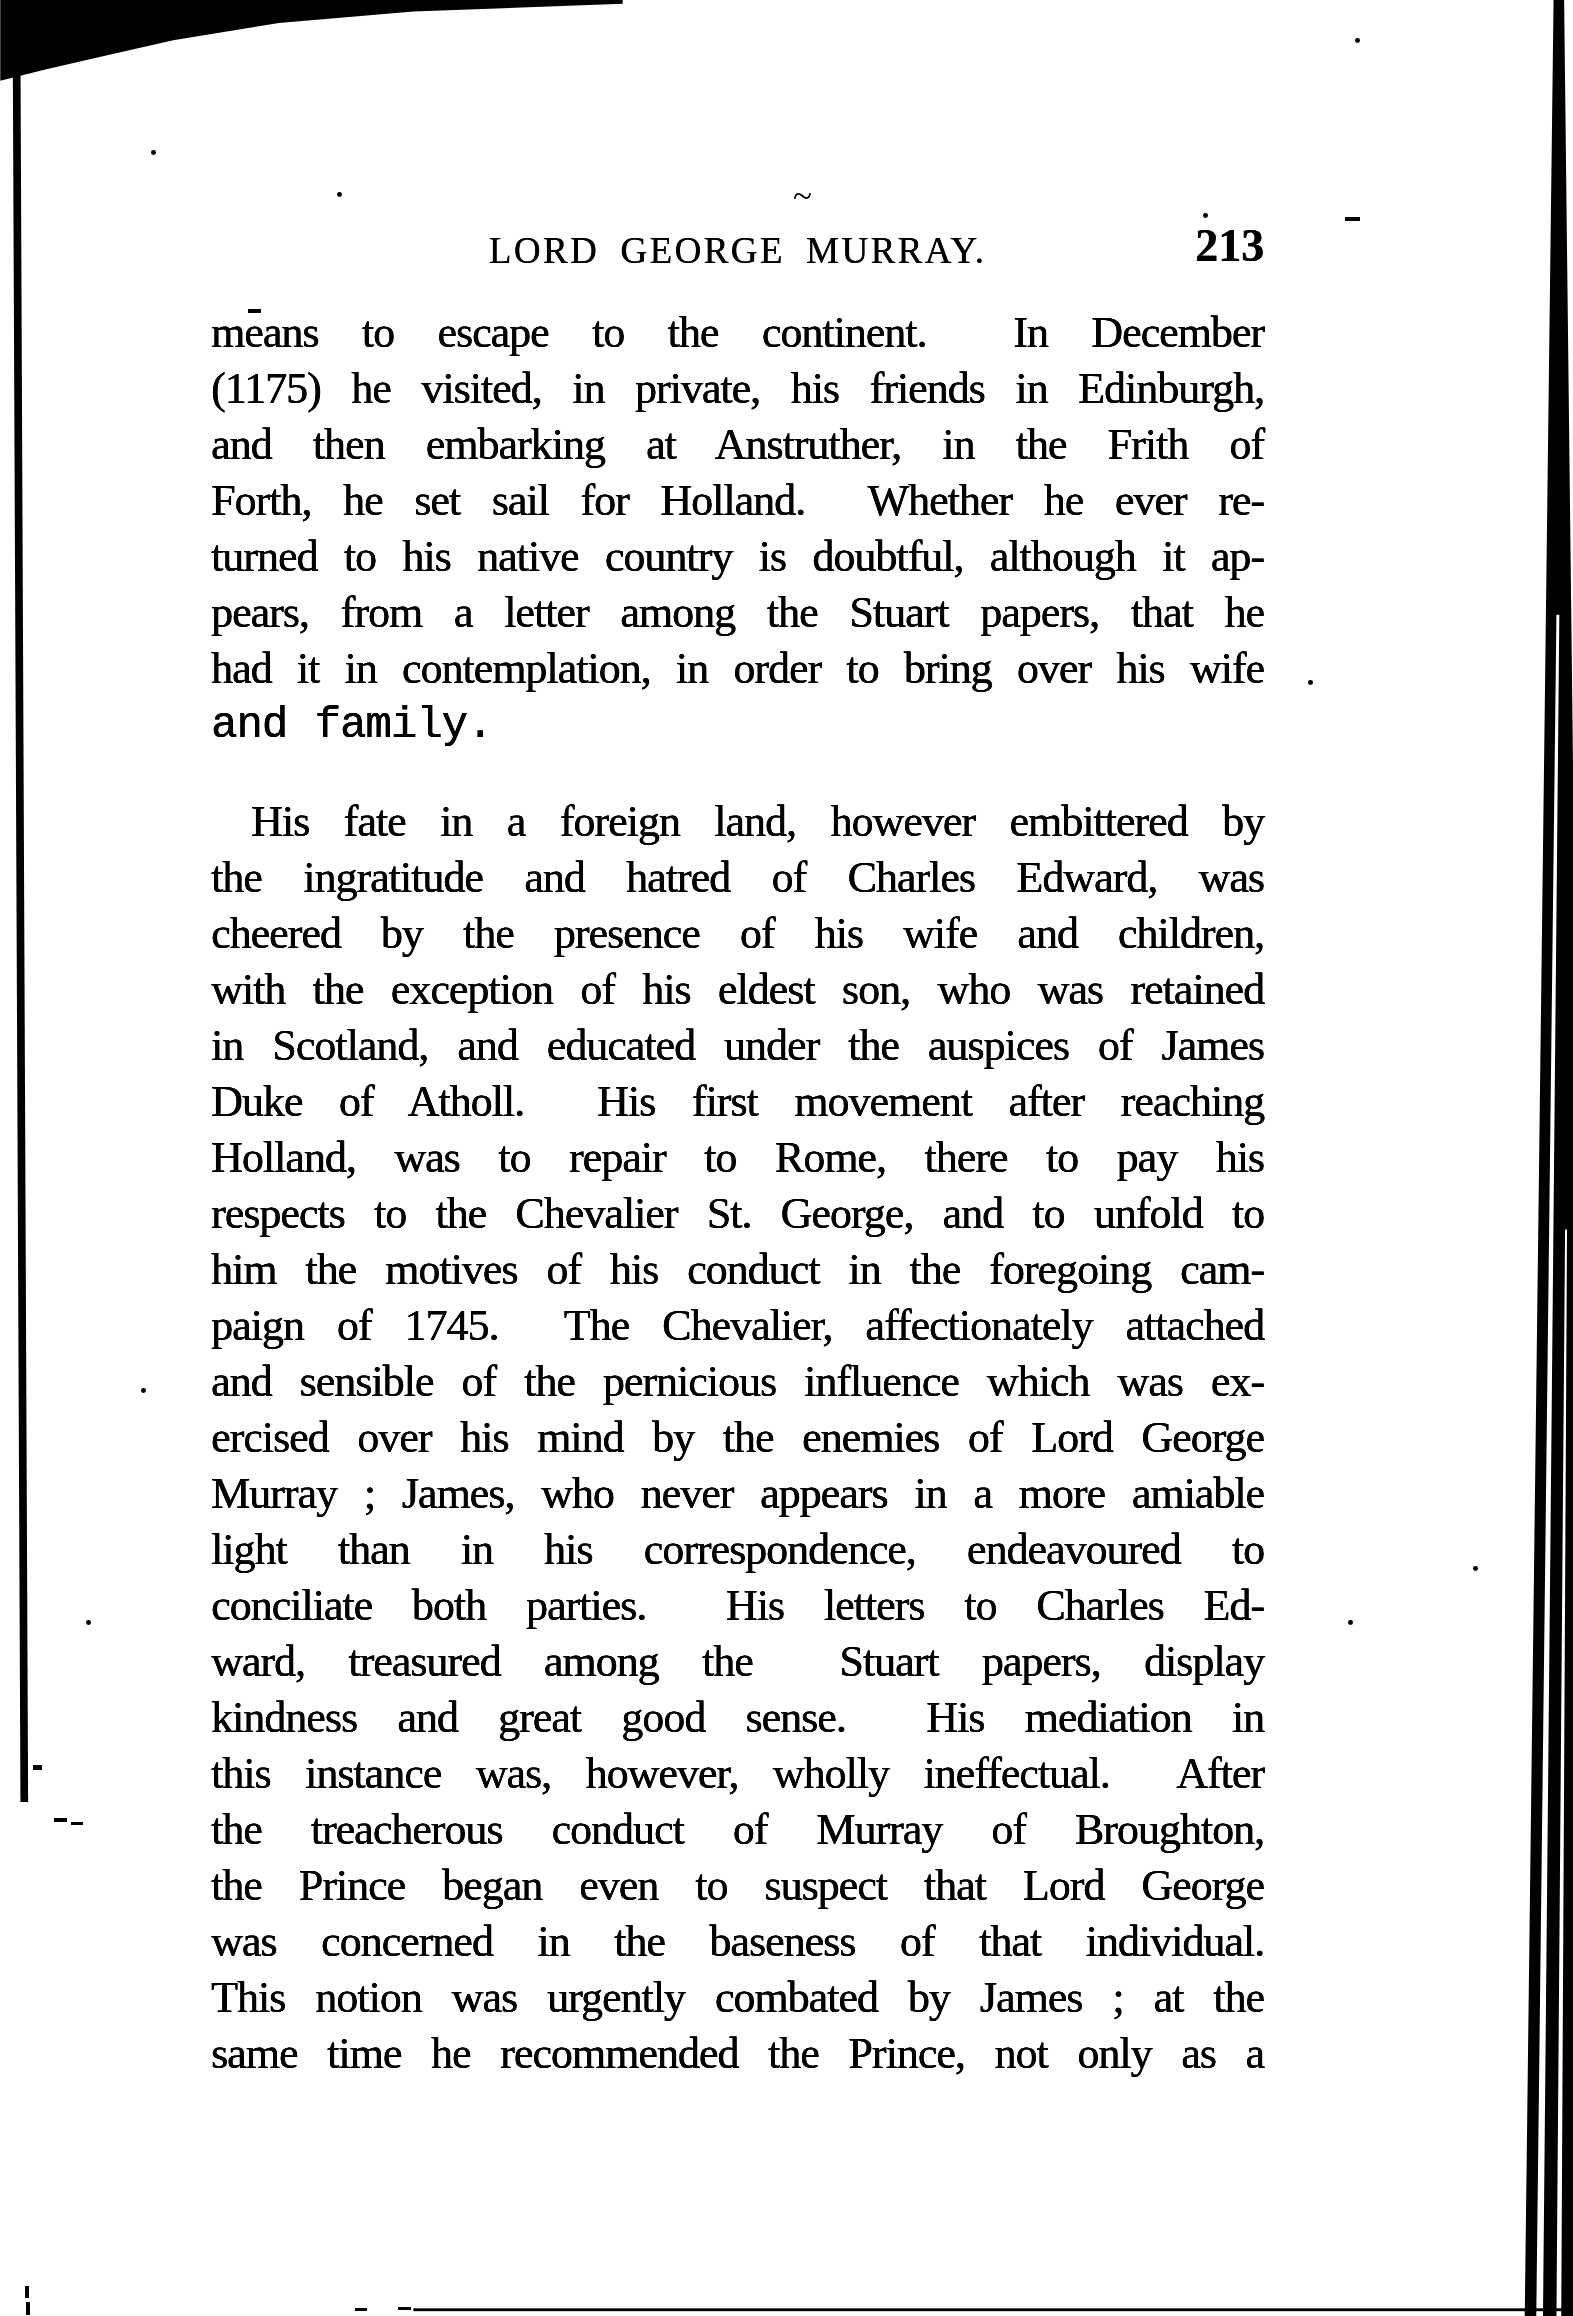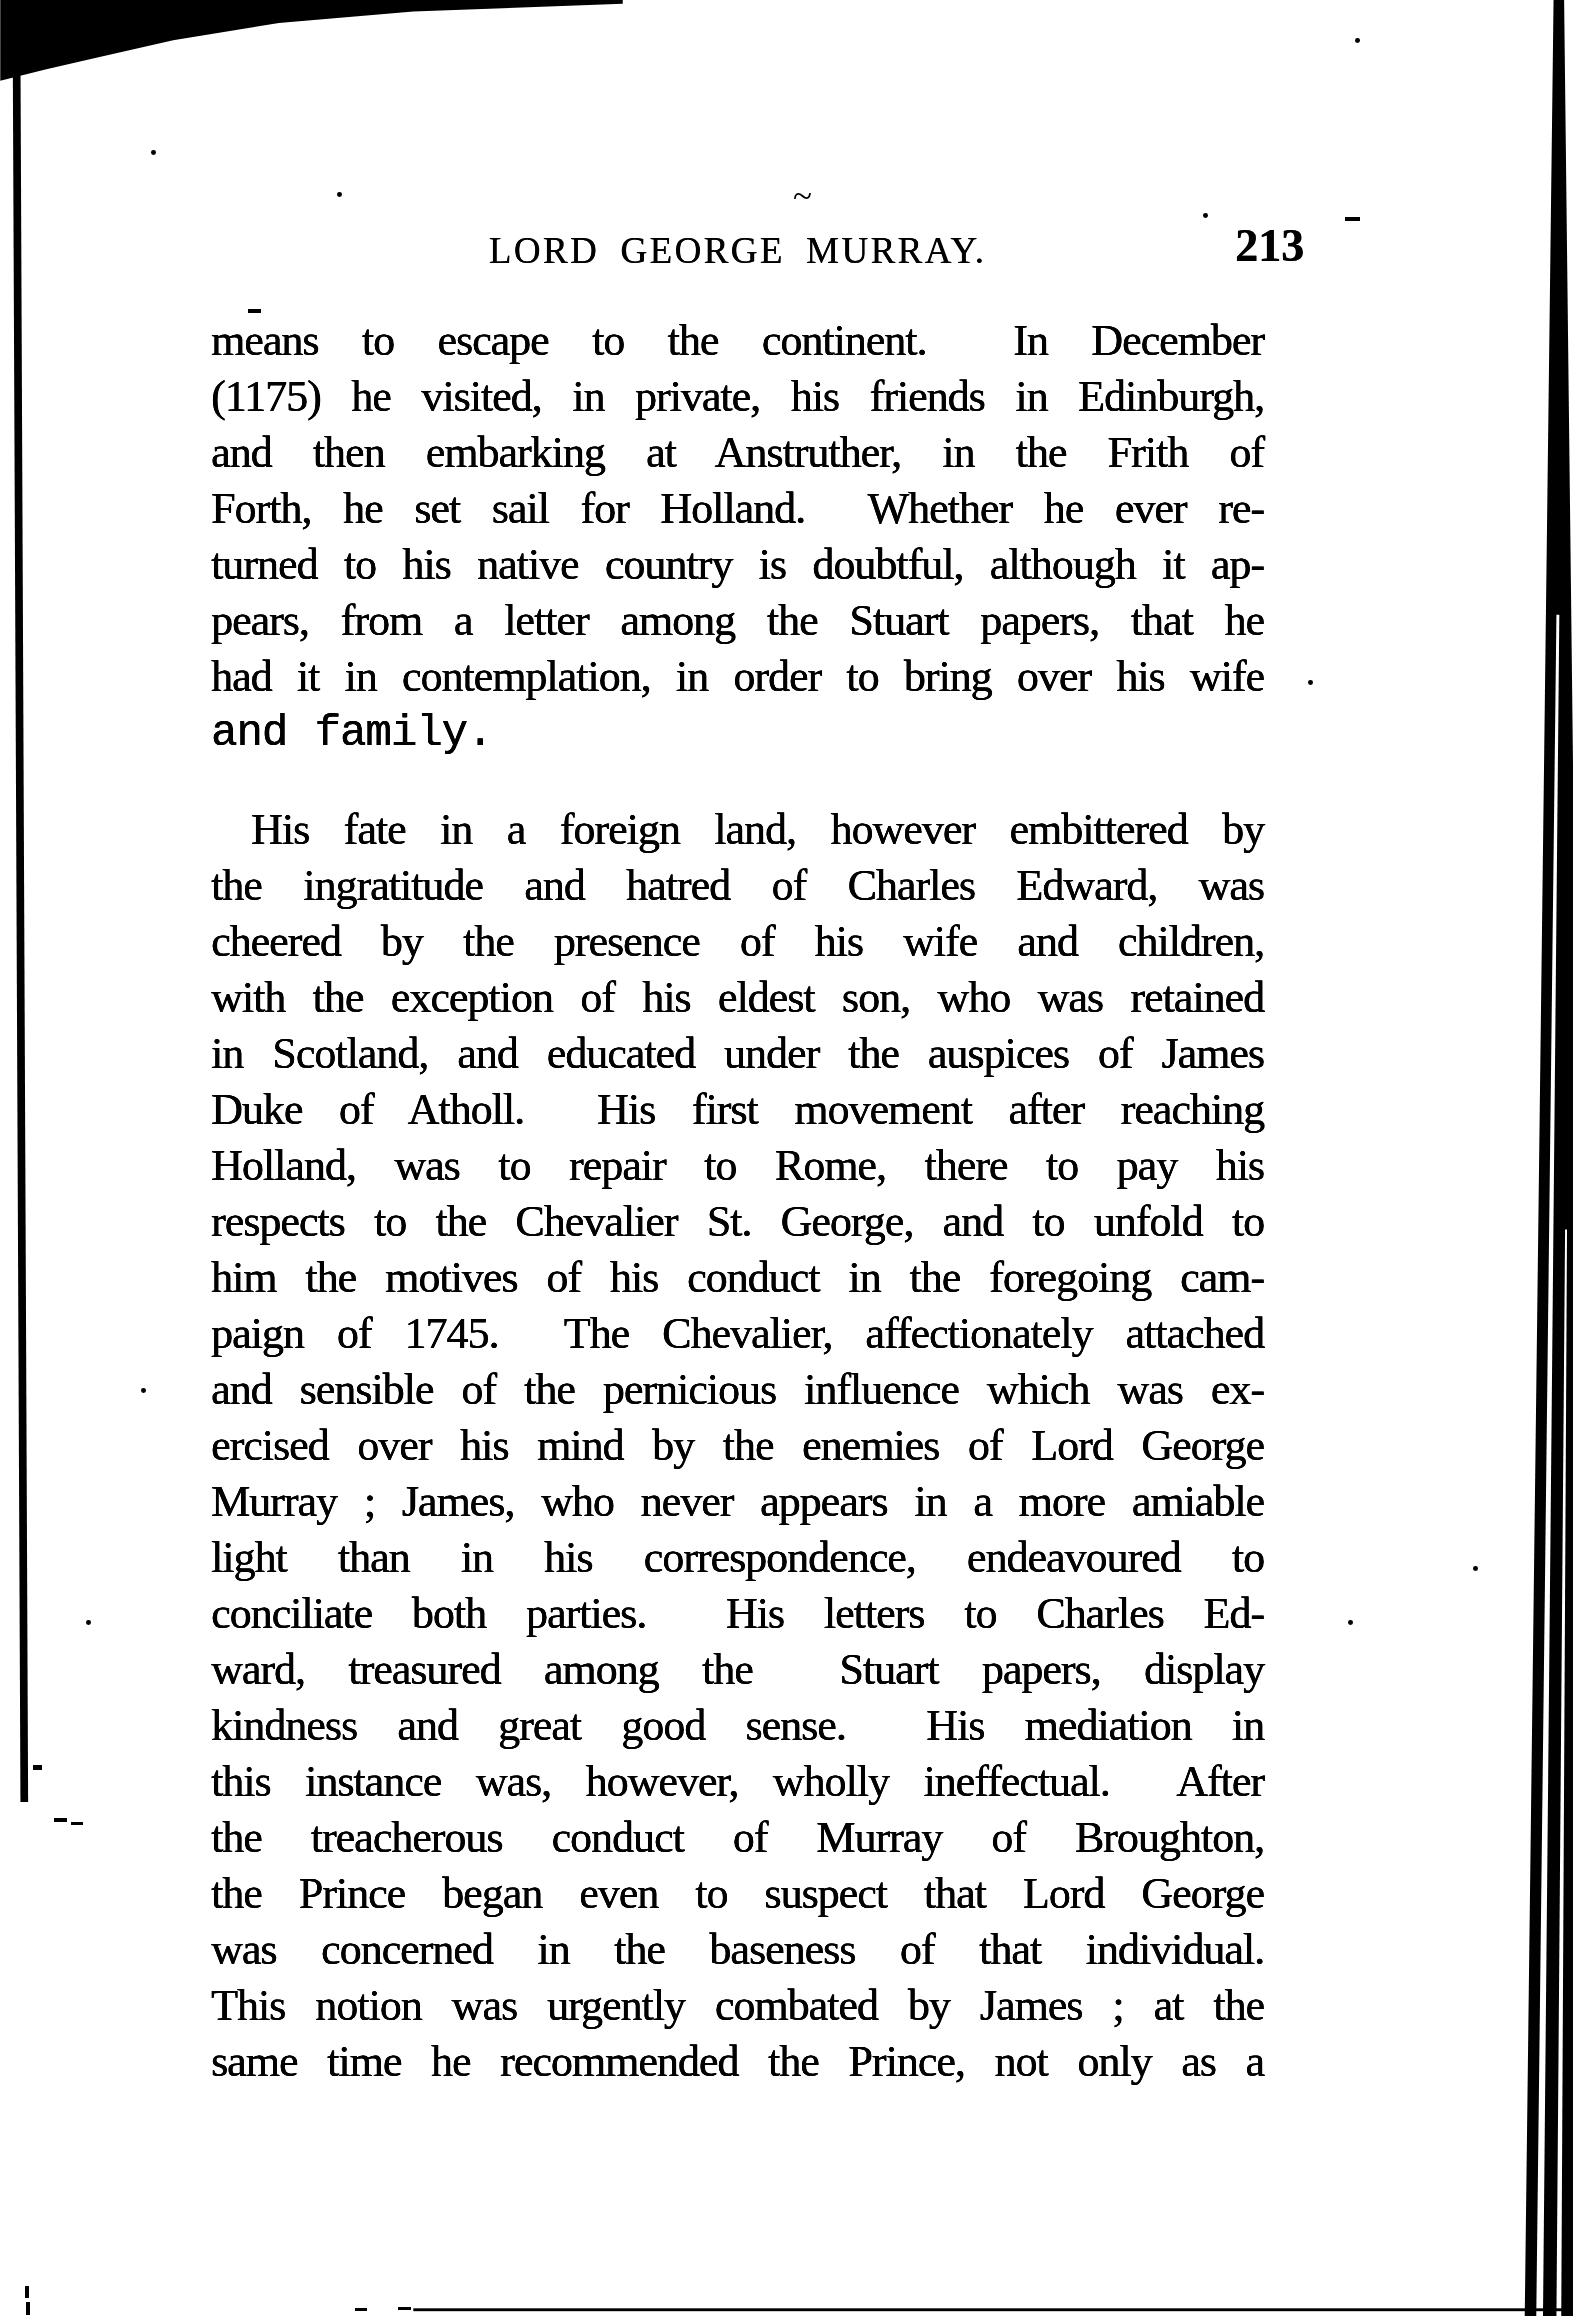--- a/index.html
+++ b/index.html
@@ -14,28 +14,28 @@
   .page{position:absolute;inset:0;}
   
   .running-header{
     position:absolute;left:211px;top:229px;width:1053px;
     text-align:center;
     font-size:37px;letter-spacing:2.4px;word-spacing:9.6px;
     white-space:nowrap;
     text-shadow:0.4px 0 0 #000;
   }
   .page-number{
-    position:absolute;left:1097px;top:219px;width:207px;
+    position:absolute;left:1057px;top:219px;width:207px;
     text-align:right;
     font-size:46px;font-weight:bold;
     text-shadow:0.4px 0 0 #000;
   }
   
   .text-block{
-    position:absolute;left:211px;top:313px;width:1053px;
+    position:absolute;left:211px;top:305px;width:1053px;
   }
   .text-line{
     height:56px;line-height:56px;
     font-size:44px;
     letter-spacing:-1px;
     word-spacing:1.9px;
     text-align:justify;
     text-align-last:justify;
     white-space:nowrap;
     text-shadow:0.4px 0 0 #000, 0 0.3px 0 #000;

